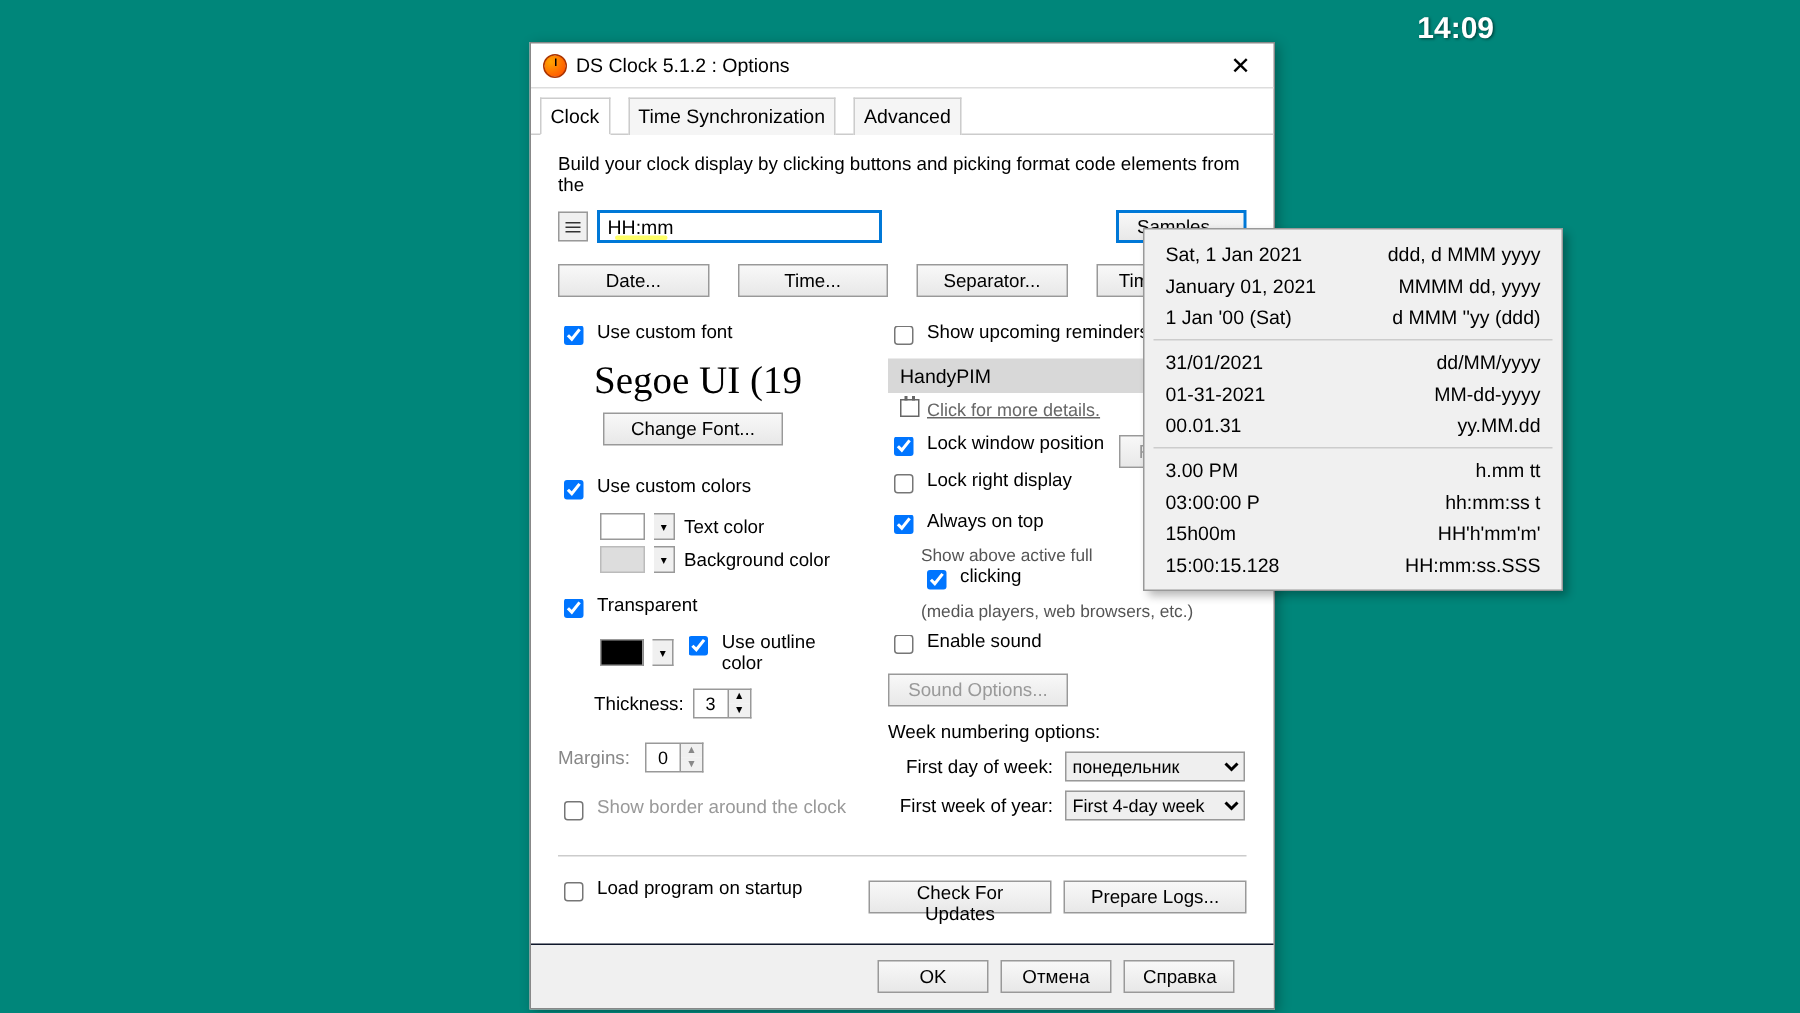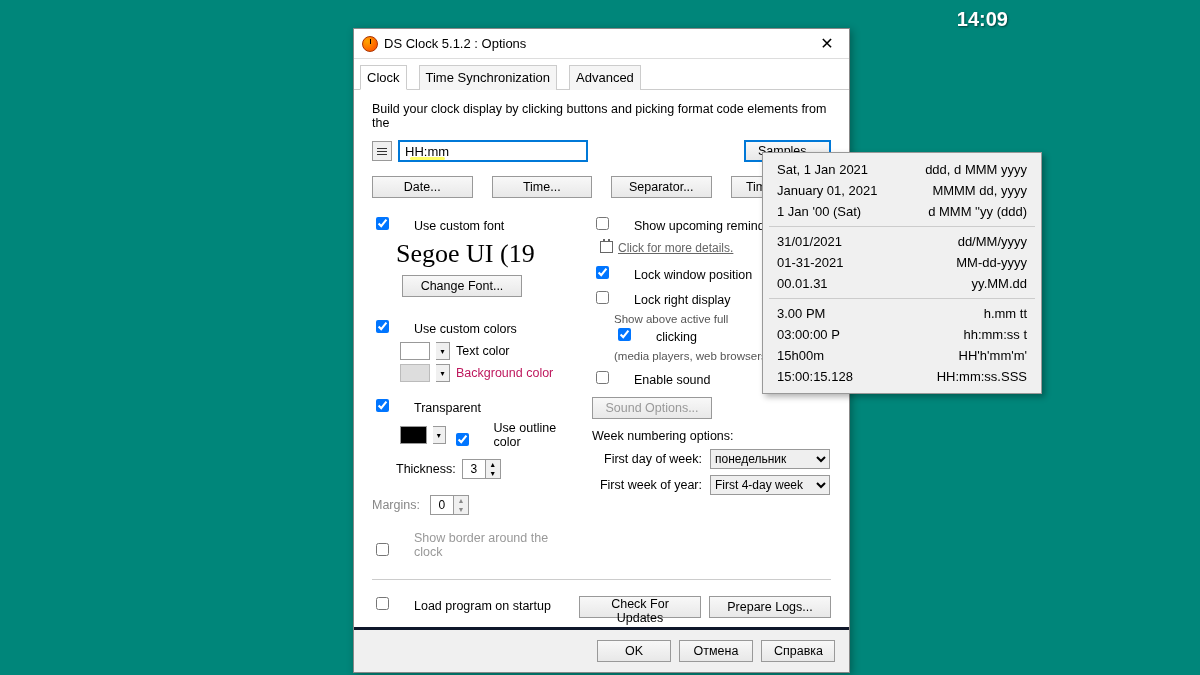--- a/index.html
+++ b/index.html
@@ -1,17 +1,17 @@
 <!DOCTYPE html>
 <html><head>
 <meta charset="utf-8">
 <style>
 * { box-sizing: border-box; font-family: 'Segoe UI', Tahoma, sans-serif; }
 body { margin: 0; padding: 0; width: 1200px; height: 675px; background: #00867a; overflow: hidden; position: relative; }
-.desktop-clock { position: absolute; top: 8px; right: 192px; color: #fff; font-size: 20px; font-weight: bold; text-shadow: 1px 1px 2px rgba(0,0,0,0.5); }
+.desktop-clock { position: absolute; top: 8px; right: 204px; color: #fff; font-size: 20px; font-weight: bold; text-shadow: 1px 1px 2px rgba(0,0,0,0.5); }
 .dialog { position: absolute; left: 353px; top: 28px; width: 497px; height: 645px; background: #fff; border: 1px solid #888; box-shadow: 2px 2px 8px rgba(0,0,0,0.3); }
 .titlebar { height: 30px; display: flex; align-items: center; padding: 0 8px; border-bottom: 1px solid #ddd; }
 .titlebar-icon { width: 16px; height: 16px; border-radius: 50%; background: radial-gradient(circle at 30% 30%, #ffa500, #ff4500); border: 1px solid #aa3300; margin-right: 6px; position: relative; }
 .titlebar-icon::after { content: ''; position: absolute; top: 2px; left: 50%; width: 1px; height: 5px; background: #000; }
 .titlebar-title { font-size: 13px; flex: 1; }
 .close-btn { width: 28px; height: 22px; display: flex; align-items: center; justify-content: center; font-size: 16px; cursor: pointer; }
 .tabs { display: flex; padding: 6px 6px 0 6px; }
 .tab { padding: 4px 6px; font-size: 13px; border: 1px solid #ccc; border-bottom: none; background: #fff; cursor: pointer; margin-right: 12px; }
 .tab.active { border-bottom: 1px solid #fff; position: relative; z-index: 2; }
 .tab:not(.active) { background: #f5f5f5; }
@@ -23,21 +23,21 @@
 .format-input { flex: 1; height: 22px; border: 2px solid #0078d7; padding: 0 5px; font-size: 13px; font-family: 'Segoe UI', sans-serif; outline: none; position: relative; }
 .format-input-wrap { flex: 1; position: relative; }
 .format-input-wrap::after { content: ''; position: absolute; bottom: 2px; left: 12px; width: 35px; height: 3px; background: linear-gradient(90deg, #ff0 0%, #ff0 100%); opacity: 0.6; border-radius: 2px; }
 .btn { height: 22px; padding: 0 12px; background: linear-gradient(#f8f8f8, #e8e8e8); border: 1px solid #999; font-size: 12.5px; cursor: pointer; }
 .btn.samples { border: 2px solid #0078d7; }
 .btn-row { display: flex; gap: 19px; margin-bottom: 16px; }
 .btn-row .btn { flex: 1; }
 .two-col { display: flex; gap: 20px; }
 .col-left { width: 200px; }
 .col-right { flex: 1; }
-.chk { display: flex; align-items: flex-end; gap: 22px; margin-bottom: 6px; font-size: 12.5px; cursor: pointer; }
+.chk { display: flex; align-items: flex-start; gap: 6px; margin-bottom: 6px; font-size: 12.5px; cursor: pointer; }
 .chk input[type=checkbox] { width: 13px; height: 13px; cursor: pointer; }
 .chk.disabled { color: #999; }
 .font-preview { font-family: 'Segoe UI Light', 'Segoe UI'; font-size: 26px; font-weight: 300; margin: 6px 0 6px 24px; white-space: nowrap; overflow: hidden; }
 .change-font-btn { margin-left: 30px; width: 120px; }
 .color-row { display: flex; align-items: center; gap: 6px; margin: 4px 0 4px 28px; font-size: 12.5px; }
 .color-swatch { width: 30px; height: 18px; border: 1px solid #999; cursor: pointer; display: flex; align-items: center; justify-content: center; }
 .color-swatch.disabled { background: #ddd; border-color: #bbb; }
 .color-dd { width: 14px; height: 18px; border: 1px solid #999; border-left: none; background: #f0f0f0; display: flex; align-items: center; justify-content: center; font-size: 8px; cursor: pointer; }
 .spinner-wrap { display: flex; align-items: center; gap: 6px; margin-left: 24px; font-size: 12.5px; }
 .spinner { display: flex; }
@@ -54,21 +54,21 @@
 .sub-chk { margin-left: 22px; }
 .sub-text { margin-left: 22px; font-size: 11.5px; color: #555; }
 .section-label { font-size: 12.5px; margin: 10px 0 6px 0; }
 .week-row { display: flex; align-items: center; gap: 8px; margin-bottom: 6px; }
 .week-row label { width: 110px; text-align: right; font-size: 12.5px; }
 .week-row select { width: 120px; height: 20px; font-size: 12px; border: 1px solid #999; }
 .separator { border-top: 1px solid #ccc; margin: 14px 0; }
 .bottom-row { display: flex; gap: 8px; align-items: center; }
 .bottom-row .chk { flex: 1; }
 .bottom-row .btn { width: 122px; }
-.dialog-buttons { display: flex; gap: 8px; justify-content: flex-end; padding: 10px 14px; border-top: 3px solid #0f172a; position: absolute; bottom: 0; left: 0; right: 0; background: #f0f0f0; }
+.dialog-buttons { display: flex; gap: 8px; justify-content: flex-end; padding: 10px 26px; border-top: 1px solid #0f172a; position: absolute; bottom: 0; left: 0; right: 0; background: #f0f0f0; }
 .dialog-buttons .btn { width: 74px; }
 .samples-menu { position: absolute; left: 762px; top: 152px; width: 280px; background: #f0f0f0; border: 1px solid #999; box-shadow: 3px 3px 6px rgba(0,0,0,0.3); padding: 6px 0; font-size: 13px; z-index: 100; }
 .samples-menu .menu-item { display: flex; justify-content: space-between; padding: 3px 14px; cursor: pointer; }
 .samples-menu .menu-sep { border-top: 1px solid #ccc; margin: 4px 6px; }
 </style>
 </head>
 <body>
 
 <div class="desktop-clock">14:09</div>
 
@@ -121,21 +121,21 @@
             <span>Use custom colors</span>
           </label>
         <div class="color-row">
           <div class="color-swatch" style="background:#fff"></div>
           <div class="color-dd">▾</div>
           <span>Text color</span>
         </div>
         <div class="color-row">
           <div class="color-swatch disabled"></div>
           <div class="color-dd">▾</div>
-          <span style="color:#be185d">Background color</span>
+          <span style="color:#000000">Background color</span>
         </div>
 
         <label class="chk" style="margin-top:14px">
             <input type="checkbox" checked="" style="">
             <span>Transparent</span>
           </label>
         <div class="color-row">
           <div class="color-swatch" style="background:#000"></div>
           <div class="color-dd">▾</div>
           <label class="chk" style="margin:0">
@@ -169,34 +169,39 @@
             <input type="checkbox" style="">
             <span>Show border around the clock</span>
           </label>
       </div>
 
       <div class="col-right">
         <label class="chk">
             <input type="checkbox" style="">
             <span>Show upcoming reminders f</span>
           </label>
+        <div class="pim-box">HandyPIM</div>
         <div class="pim-link">
           <span class="cal-icon"></span>
           <span>Click for more details.</span>
         </div>
         <div class="lock-row">
           <label class="chk">
               <input type="checkbox" checked="" style="">
               <span>Lock window position</span>
             </label>
           <button class="btn" style="color:#999">Find</button>
         </div>
         <label class="chk">
             <input type="checkbox" style="">
             <span>Lock right display</span>
+          </label>
+        <label class="chk" style="margin-top:8px">
+            <input type="checkbox" checked="" style="">
+            <span>Always on top</span>
           </label>
         <div class="sub-text">Show above active full</div>
         <label class="chk sub-chk">
             <input type="checkbox" checked="" style="">
             <span>clicking</span>
           </label>
         <div class="sub-text">(media players, web browsers, etc.)</div>
         <label class="chk" style="margin-top:6px">
             <input type="checkbox" style="">
             <span>Enable sound</span>

